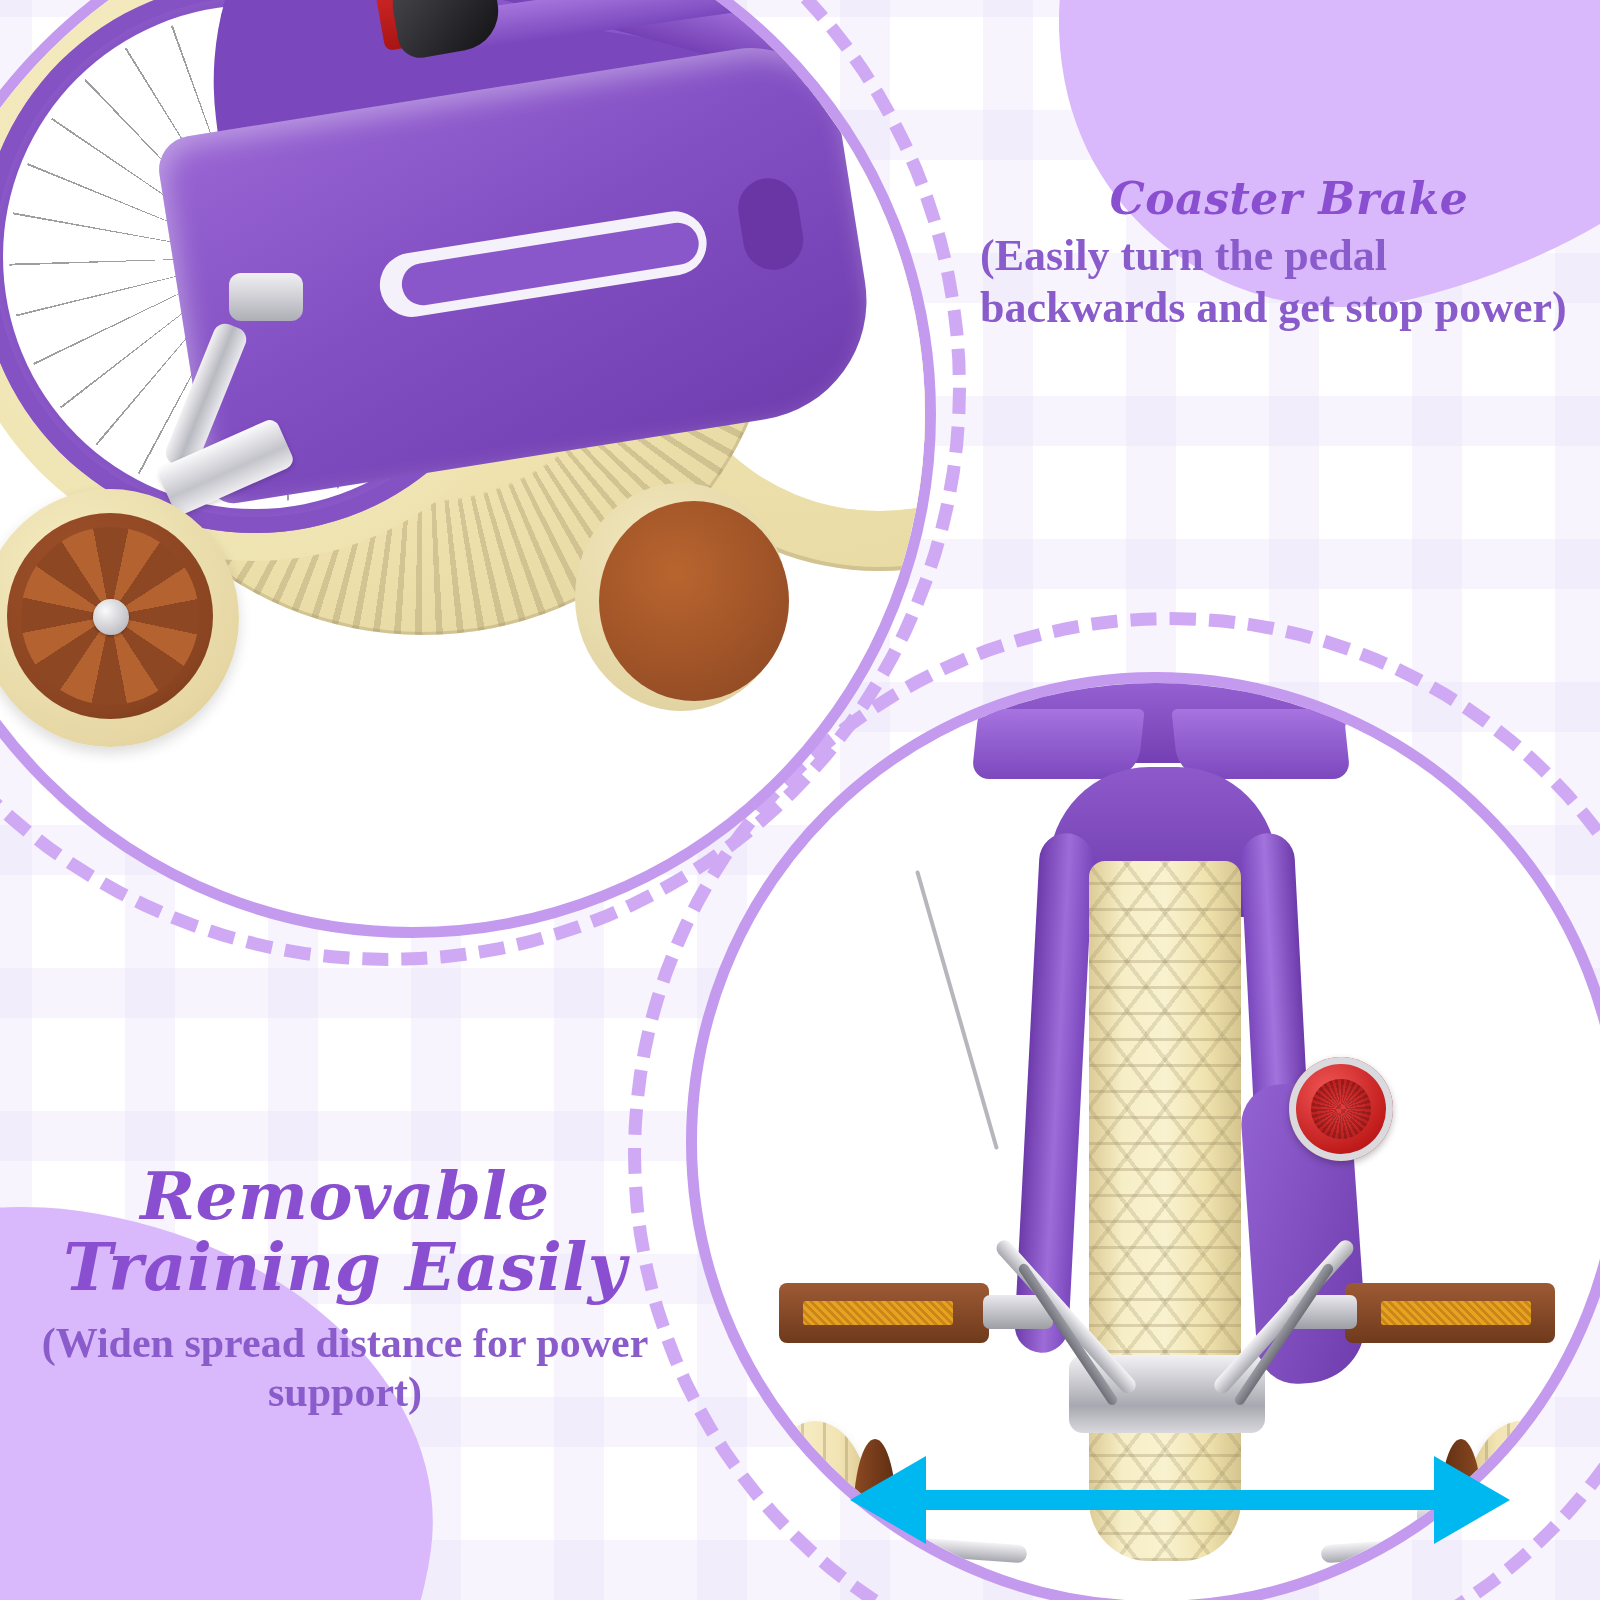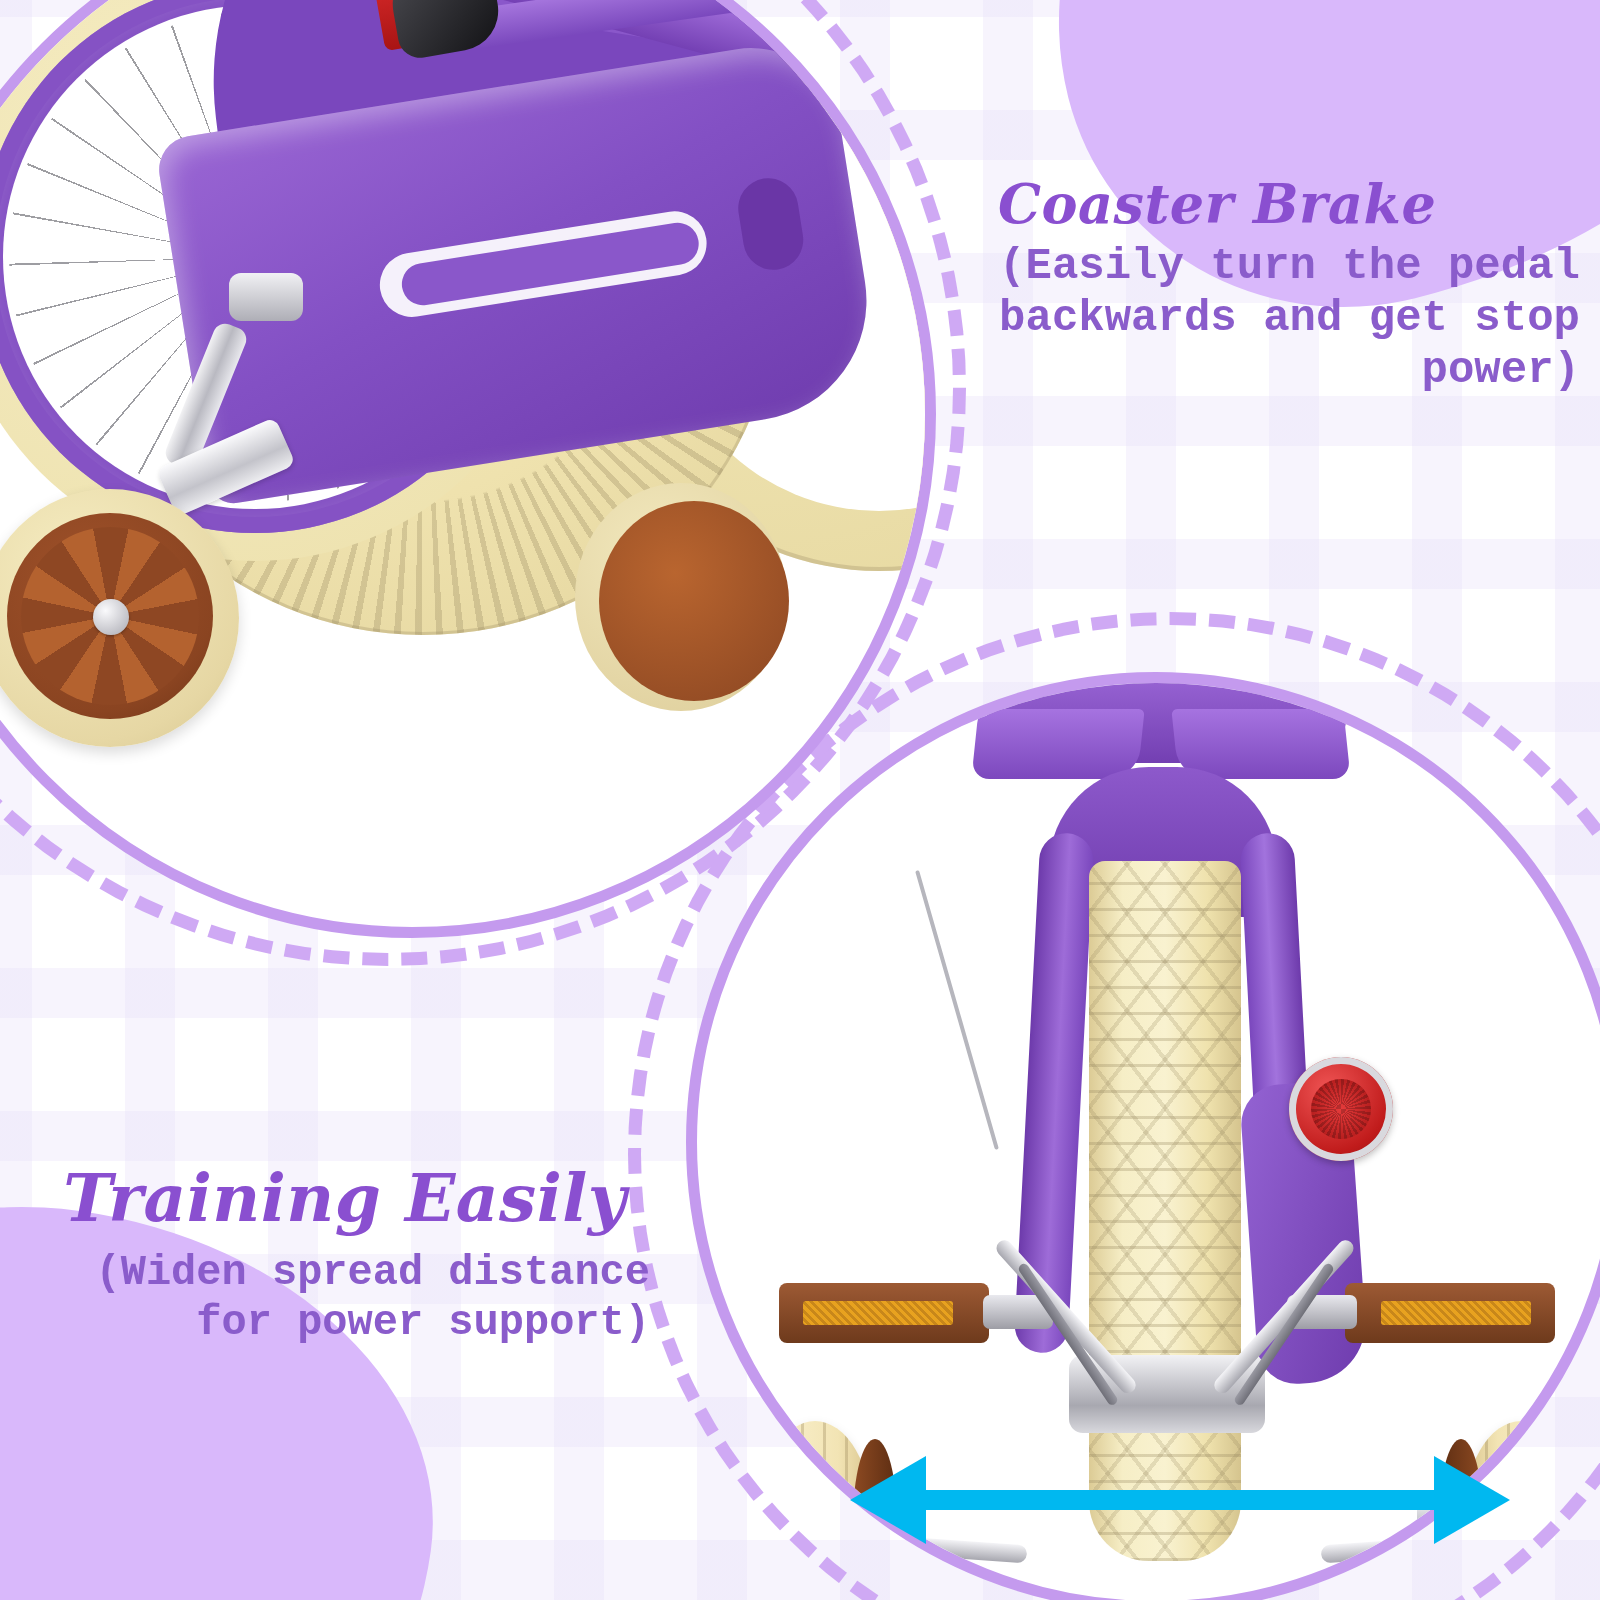--- a/index.html
+++ b/index.html
@@ -397,27 +397,26 @@
   .head{
     color:#8a4fd0;
     font-family:"DejaVu Serif",serif;
     font-style:italic;
     font-weight:700;
     letter-spacing:.5px;
     line-height:1.05;
   }
   .sub{
     color:#8a5ccb;
-    font-family:Liberation Mono, monospace;
+    font-family:Liberation Serif, serif;
     font-weight:700;
     line-height:1.18;
-    text-align:right;
   }
   #coaster-block{left:980px;top:176px;width:600px;}
-  #coaster-block .head{font-size:54px;margin:0 0 8px 18px;}
+  #coaster-block .head{font-size:44px;margin:0 0 8px 18px;text-align:center;}
   #coaster-block .sub{font-size:44px;margin:0;}
 
   #training-block{left:40px;top:1162px;width:610px;text-align:center;}
   #training-block .head{font-size:66px;margin:0;}
   #training-block .head.l2{margin-top:2px;}
   #training-block .sub{font-size:42px;margin-top:16px;}
 
   
   #spread-arrow{position:absolute;left:850px;top:1452px;width:660px;height:96px;}
 </style>
@@ -531,20 +530,21 @@
       </div>
     </div>
   </div>
 
   <div class="txt" id="coaster-block">
     <div class="head">Coaster Brake</div>
     <div class="sub">(Easily turn the pedal backwards and get stop power)</div>
   </div>
 
   <div class="txt" id="training-block">
+    <div class="head">Removable</div>
     <div class="head l2">Training Easily</div>
     <div class="sub">(Widen spread distance for power support)</div>
   </div>
 
   <svg id="spread-arrow" viewBox="0 0 660 96">
     <g fill="#00b8f0">
       <polygon points="0,48 76,4 76,92"></polygon>
       <polygon points="660,48 584,4 584,92"></polygon>
       <rect x="70" y="38" width="520" height="20"></rect>
     </g>

